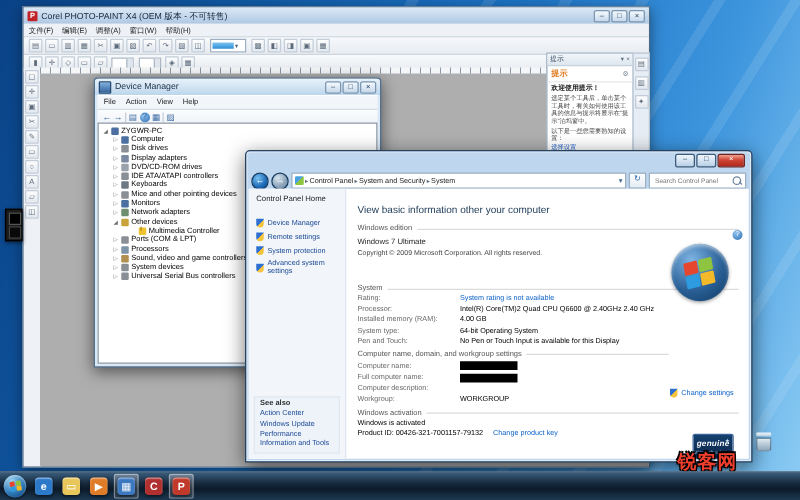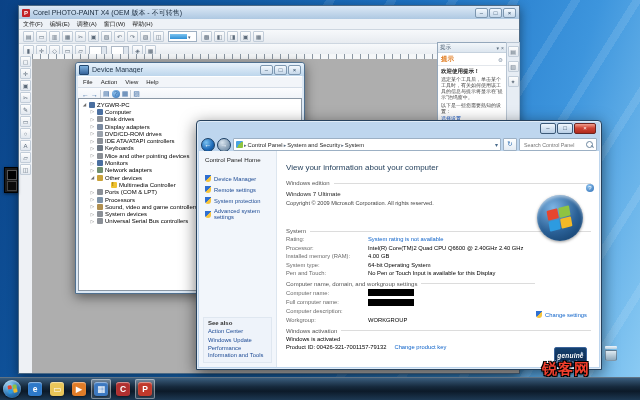--- a/index.html
+++ b/index.html
@@ -446,21 +446,21 @@
           <h6>See also</h6>
           <div>
               <a class="sbitem2">Action Center</a>
               <a class="sbitem2">Windows Update</a>
               <a class="sbitem2">Performance Information and Tools</a>
             </div>
         </div>
       </div>
       <div class="mainc">
         <span class="helpq helpbtn">?</span>
-        <div class="pagetitle">View your information about your computer</div>
+        <div class="pagetitle">View basic information other your computer</div>
 
         <div class="sect">
             <b>Windows edition</b>
             <i></i>
           </div>
         <div class="ed1">Windows 7 Ultimate</div>
         <div class="ed2">Copyright © 2009 Microsoft Corporation. All rights reserved.</div>
         <div class="winorb">
           <span class="orbflag">
               <i class="of1"></i>

